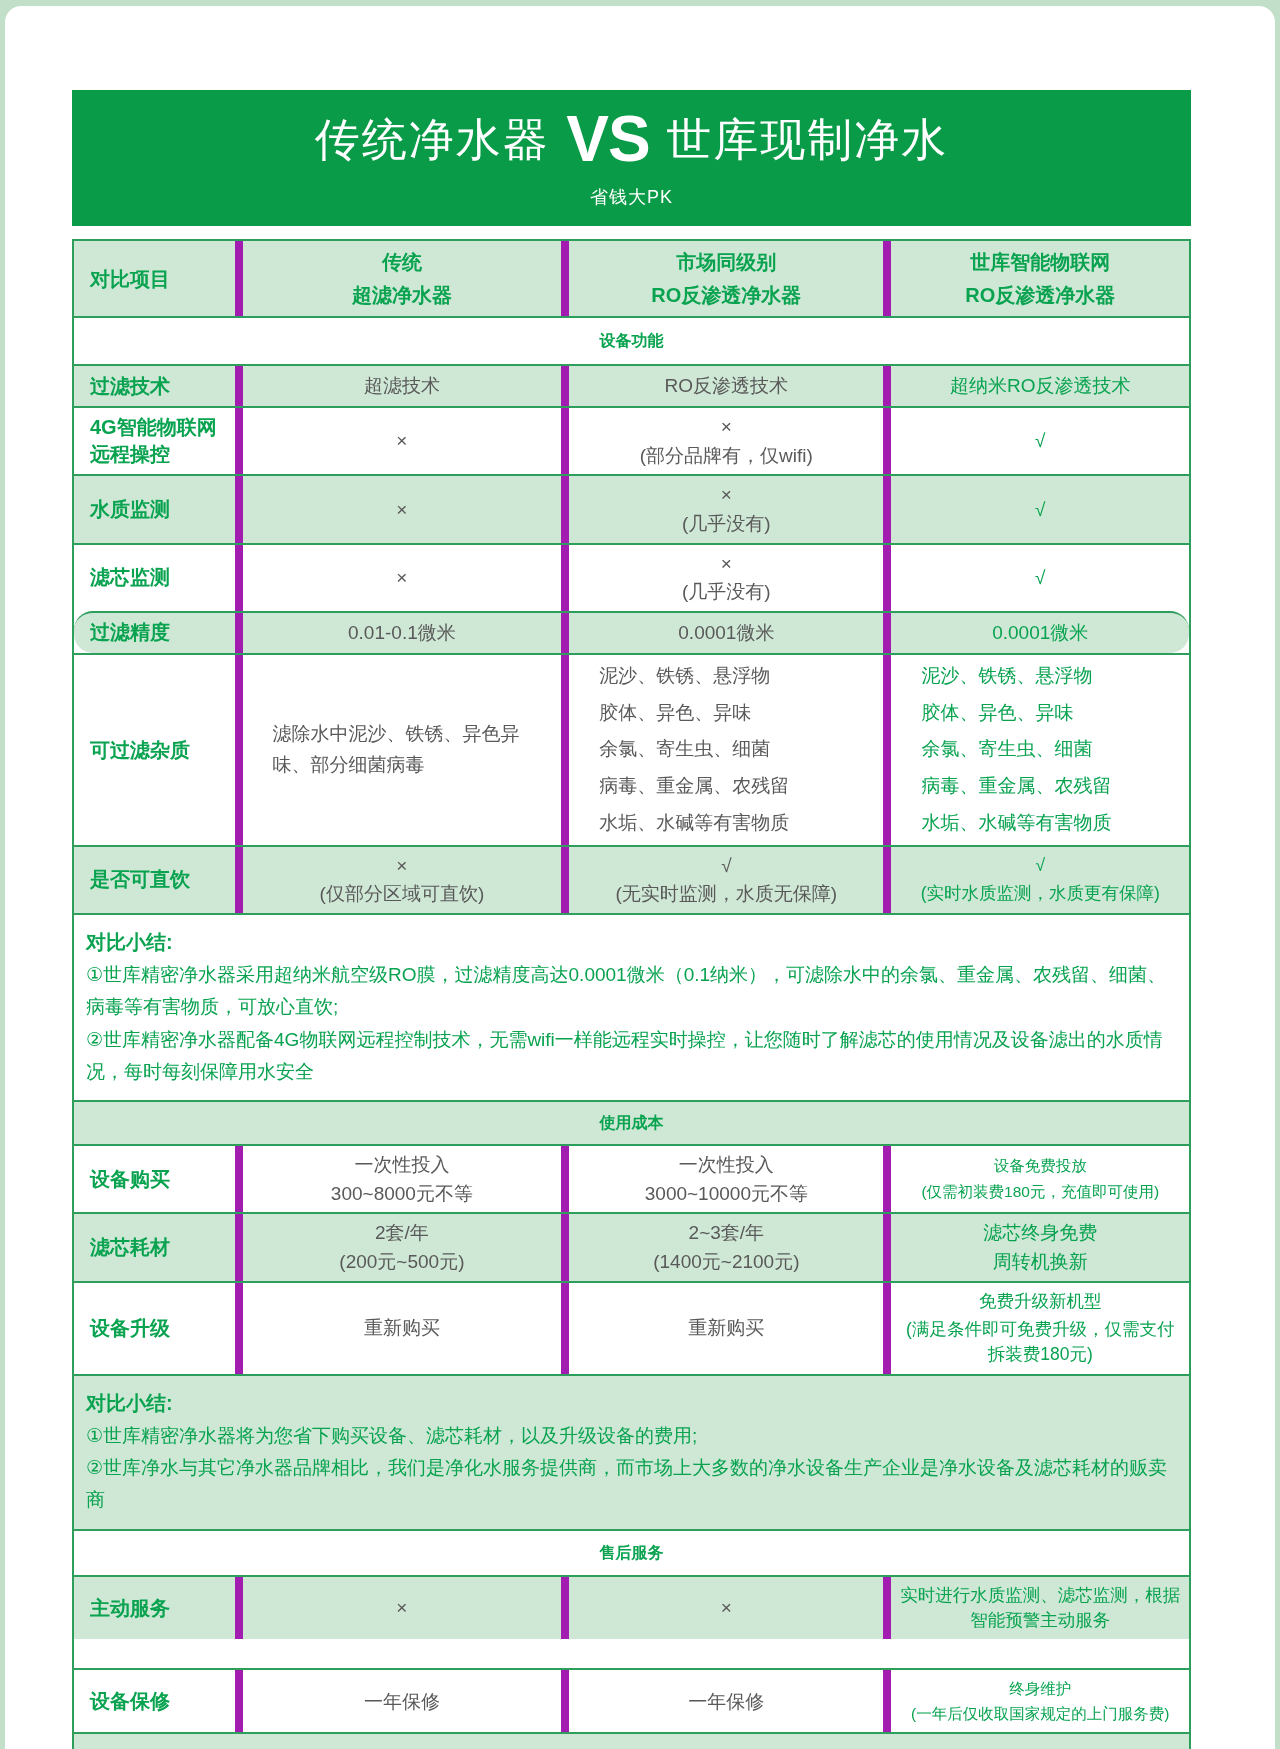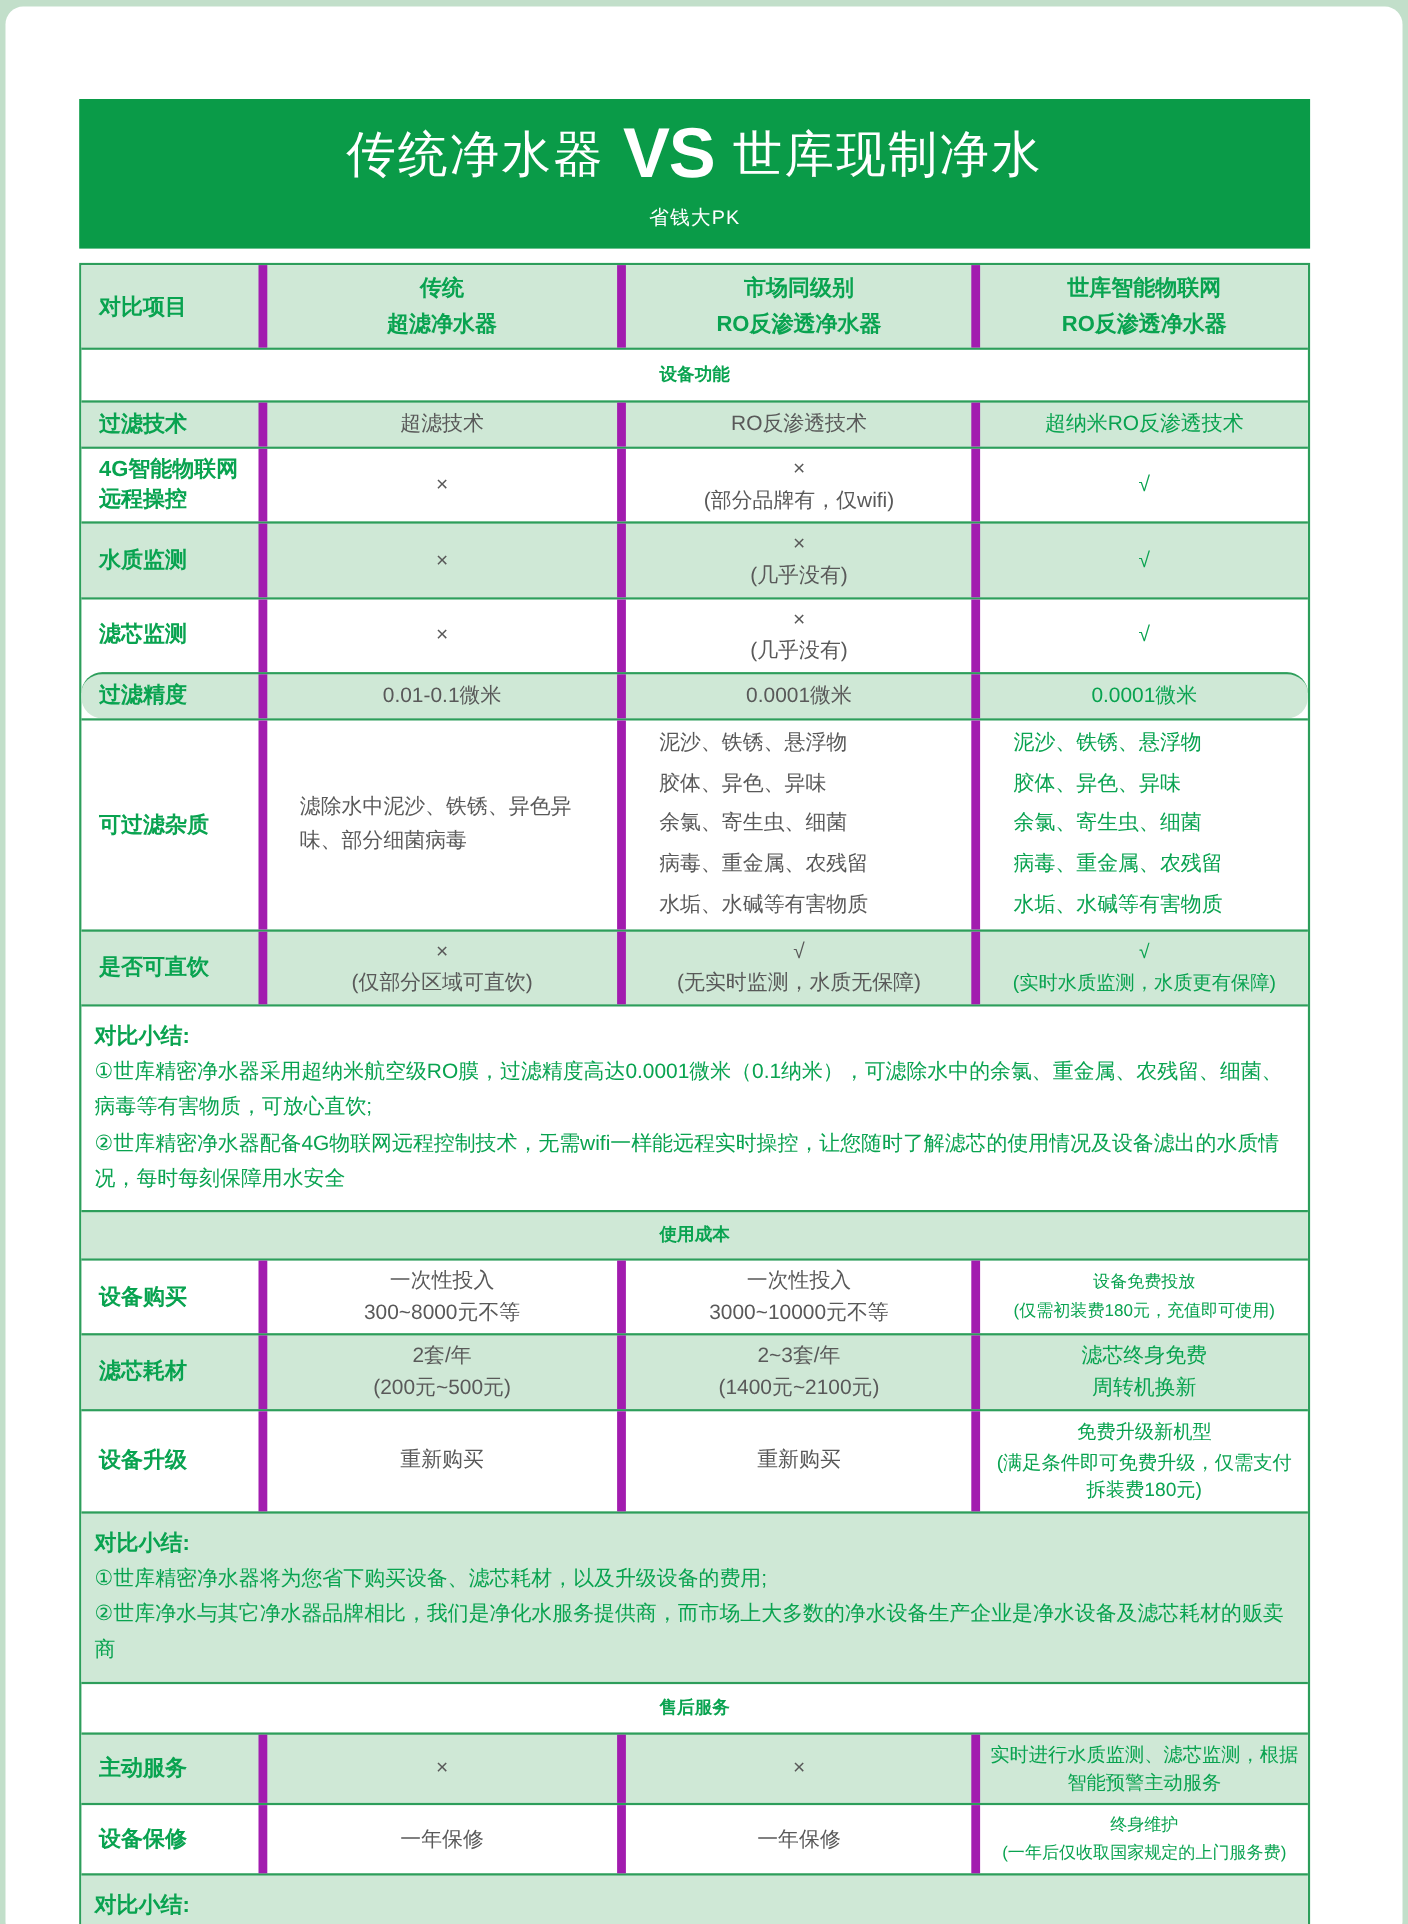--- a/index.html
+++ b/index.html
@@ -291,21 +291,21 @@
           <div class="cell c1">
             <div class="line">×</div>
           </div>
           <div class="cell c2">
             <div class="line">×</div>
           </div>
           <div class="cell c3 mid">
             <div class="line">实时进行水质监测、滤芯监测，根据智能预警主动服务</div>
           </div>
         </div>
-        <div class="trow" style="min-height: 64px;">
+        <div class="trow" style="min-height: 64px; margin-top: 29px;">
           <div class="cell c0 label-cell">
             <div class="line">设备保修</div>
           </div>
           <div class="cell c1">
             <div class="line">一年保修</div>
           </div>
           <div class="cell c2">
             <div class="line">一年保修</div>
           </div>
           <div class="cell c3 small">

